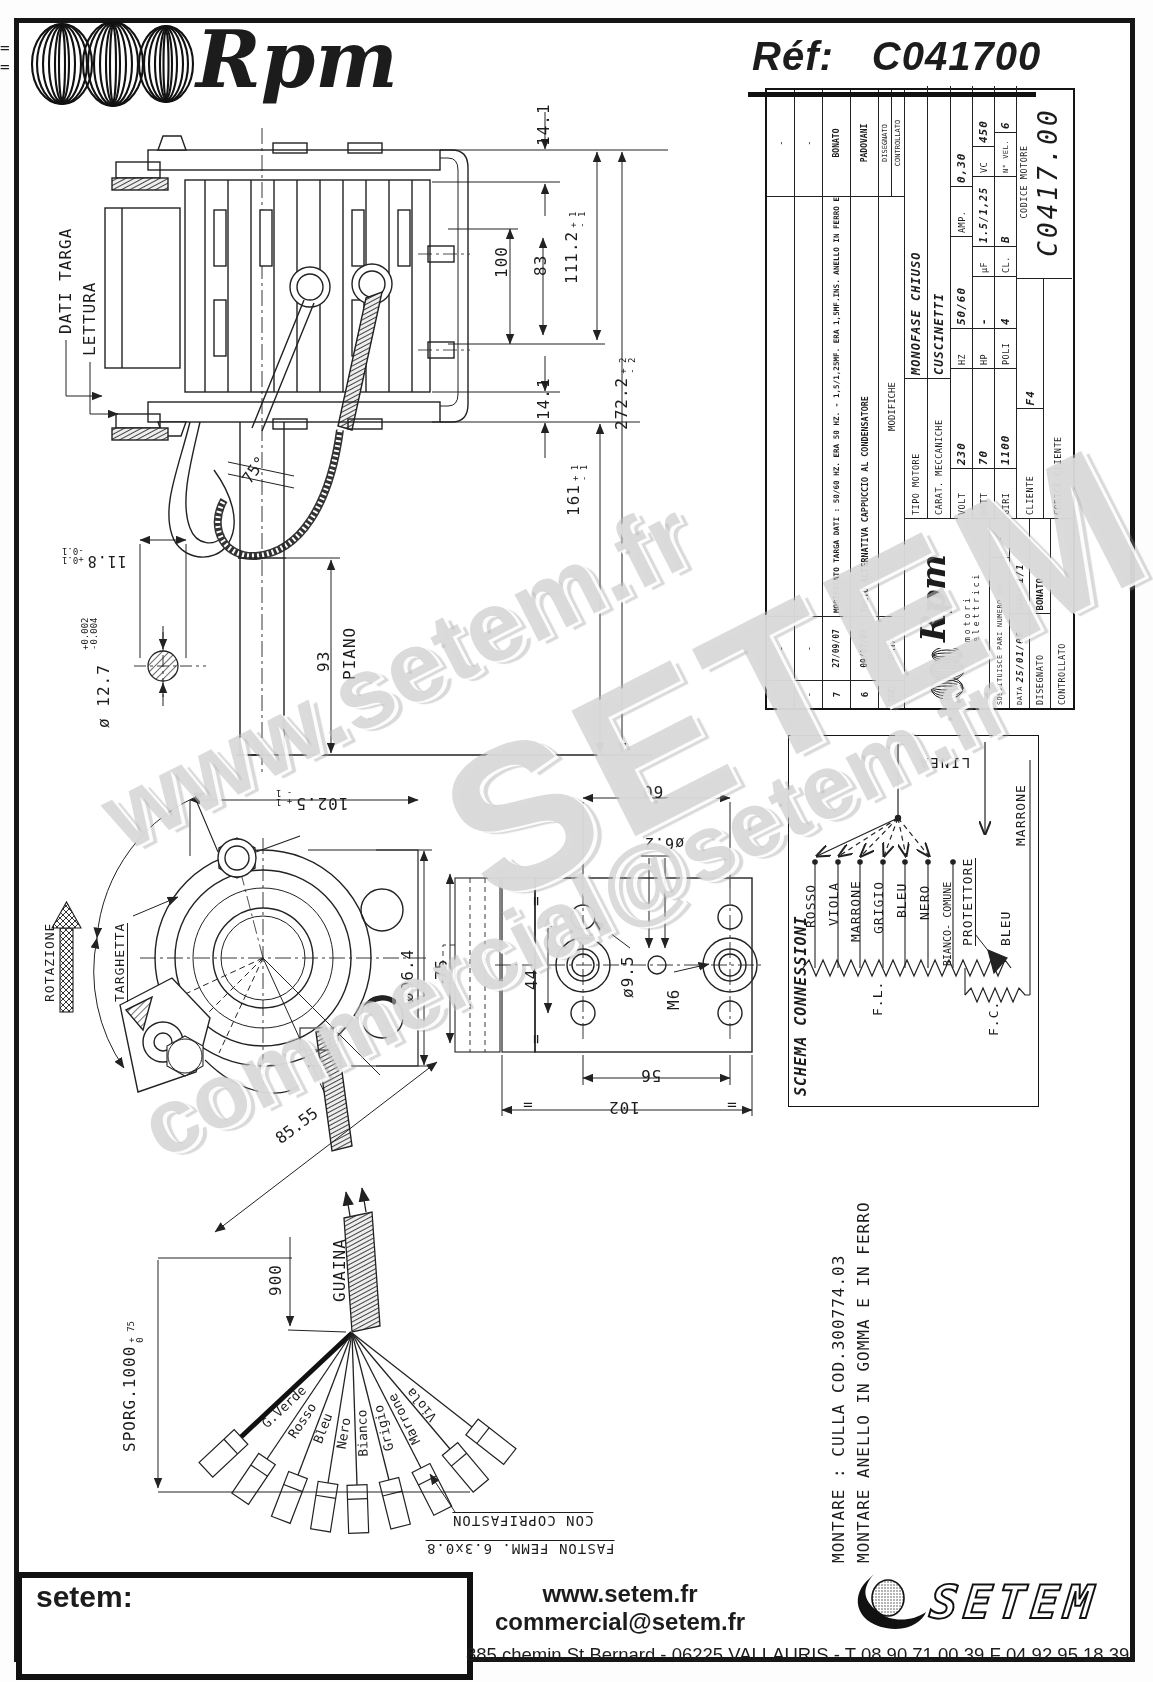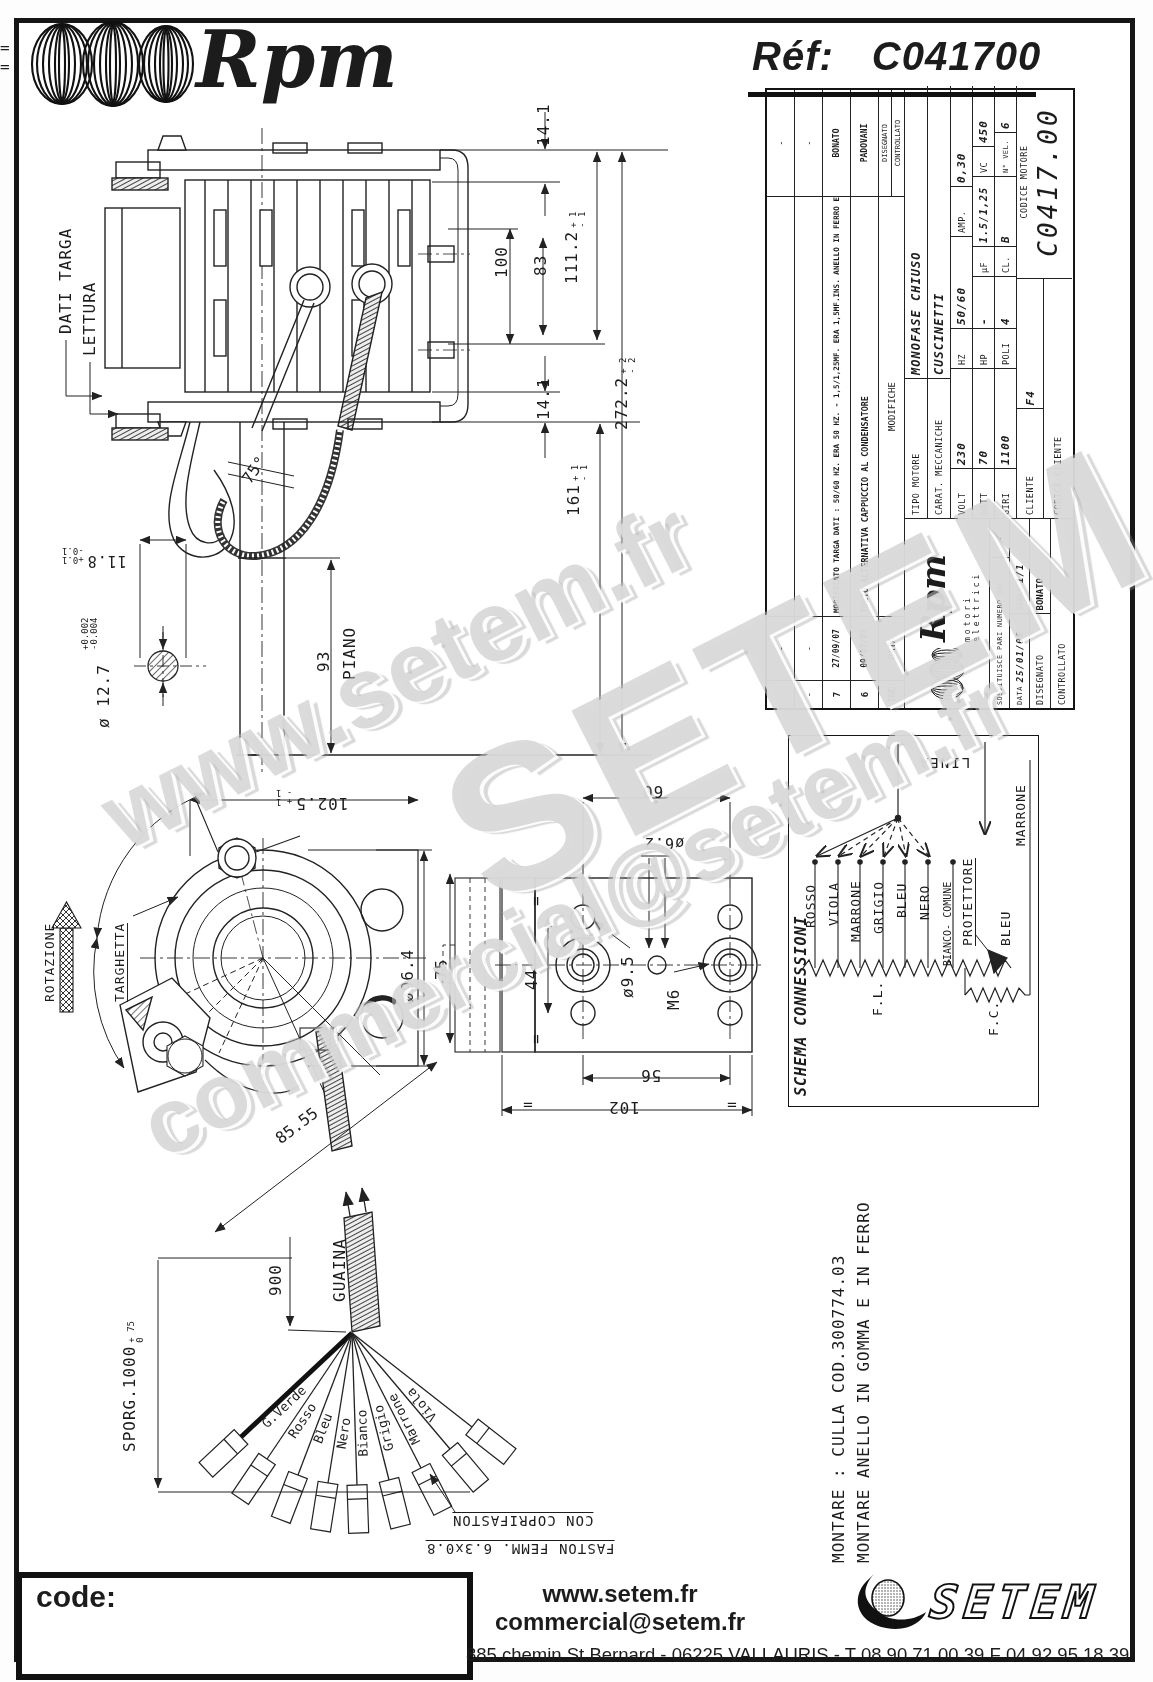--- a/index.html
+++ b/index.html
@@ -668,21 +668,21 @@
       </div>
     </div>
   </div>
 </div>
 
 <div class="wm" style="left:60px;top:560px;width:900px;font-size:100px;transform:rotate(-27deg)">www.setem.fr</div>
 <div class="wm" style="left:420px;top:560px;width:740px;font-size:205px;letter-spacing:10px;transform:rotate(-27deg)">SETEM</div>
 <div class="wm" style="left:100px;top:880px;width:880px;font-size:92px;transform:rotate(-27deg)">commercial@setem.fr</div>
 
 <div class="codebox">
-  <div class="lab">code:</div>
+  <div class="lab">setem:</div>
 </div>
 <div class="f-site" style="left:470px;top:1580px">www.setem.fr</div>
 <div class="f-mail" style="left:470px;top:1608px">commercial@setem.fr</div>
 <div class="f-addr" style="left:466px;top:1644px">885 chemin St.Bernard  -  06225 VALLAURIS  -  T 08 90 71 00 39   F 04 92 95 18 39</div>
 <svg style="position:absolute;left:848px;top:1566px;z-index:50" width="290" height="72" viewBox="0 0 290 72">
   <path d="M22,12 C2,28 6,56 38,62 C60,66 74,56 78,46 C64,56 42,56 30,46 C14,33 14,22 26,8 Z" fill="#111"></path>
   <ellipse cx="40" cy="32" rx="16" ry="18" fill="url(#sp)" stroke="#111" stroke-width="1.6"></ellipse>
   <defs>
       <pattern id="sp" width="3" height="3" patternUnits="userSpaceOnUse">
         <rect width="3" height="3" fill="#fff"></rect>

